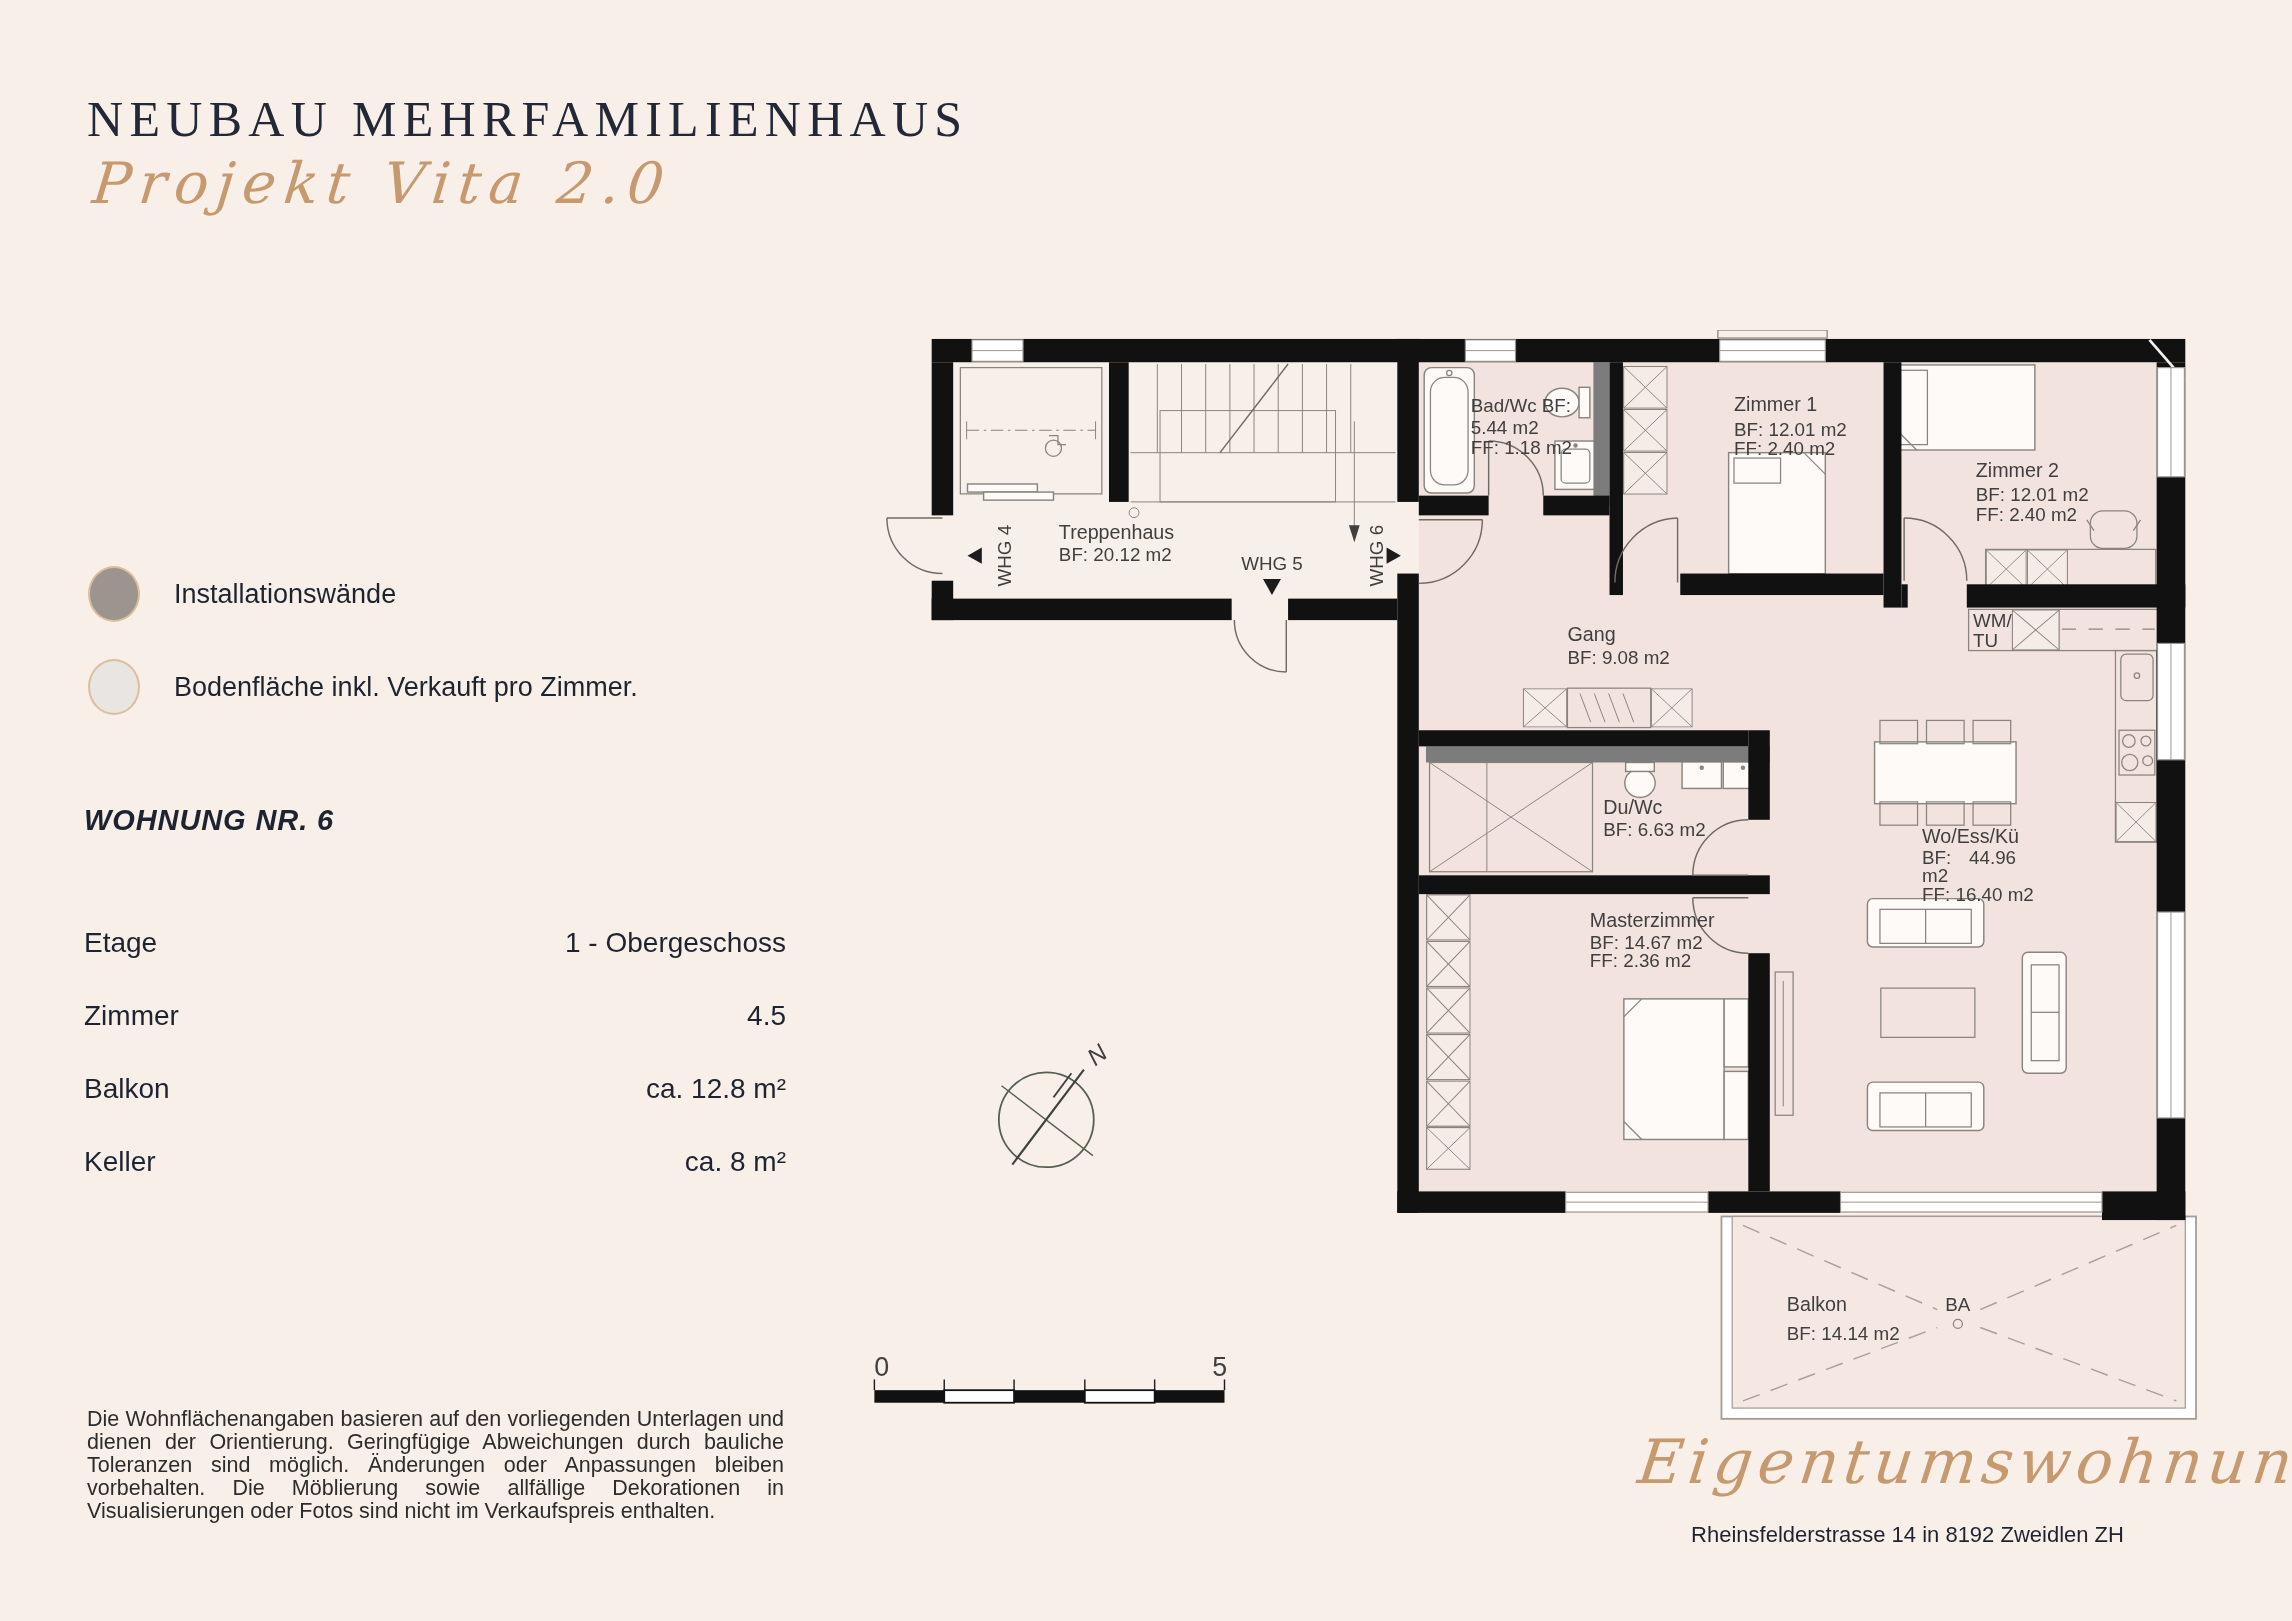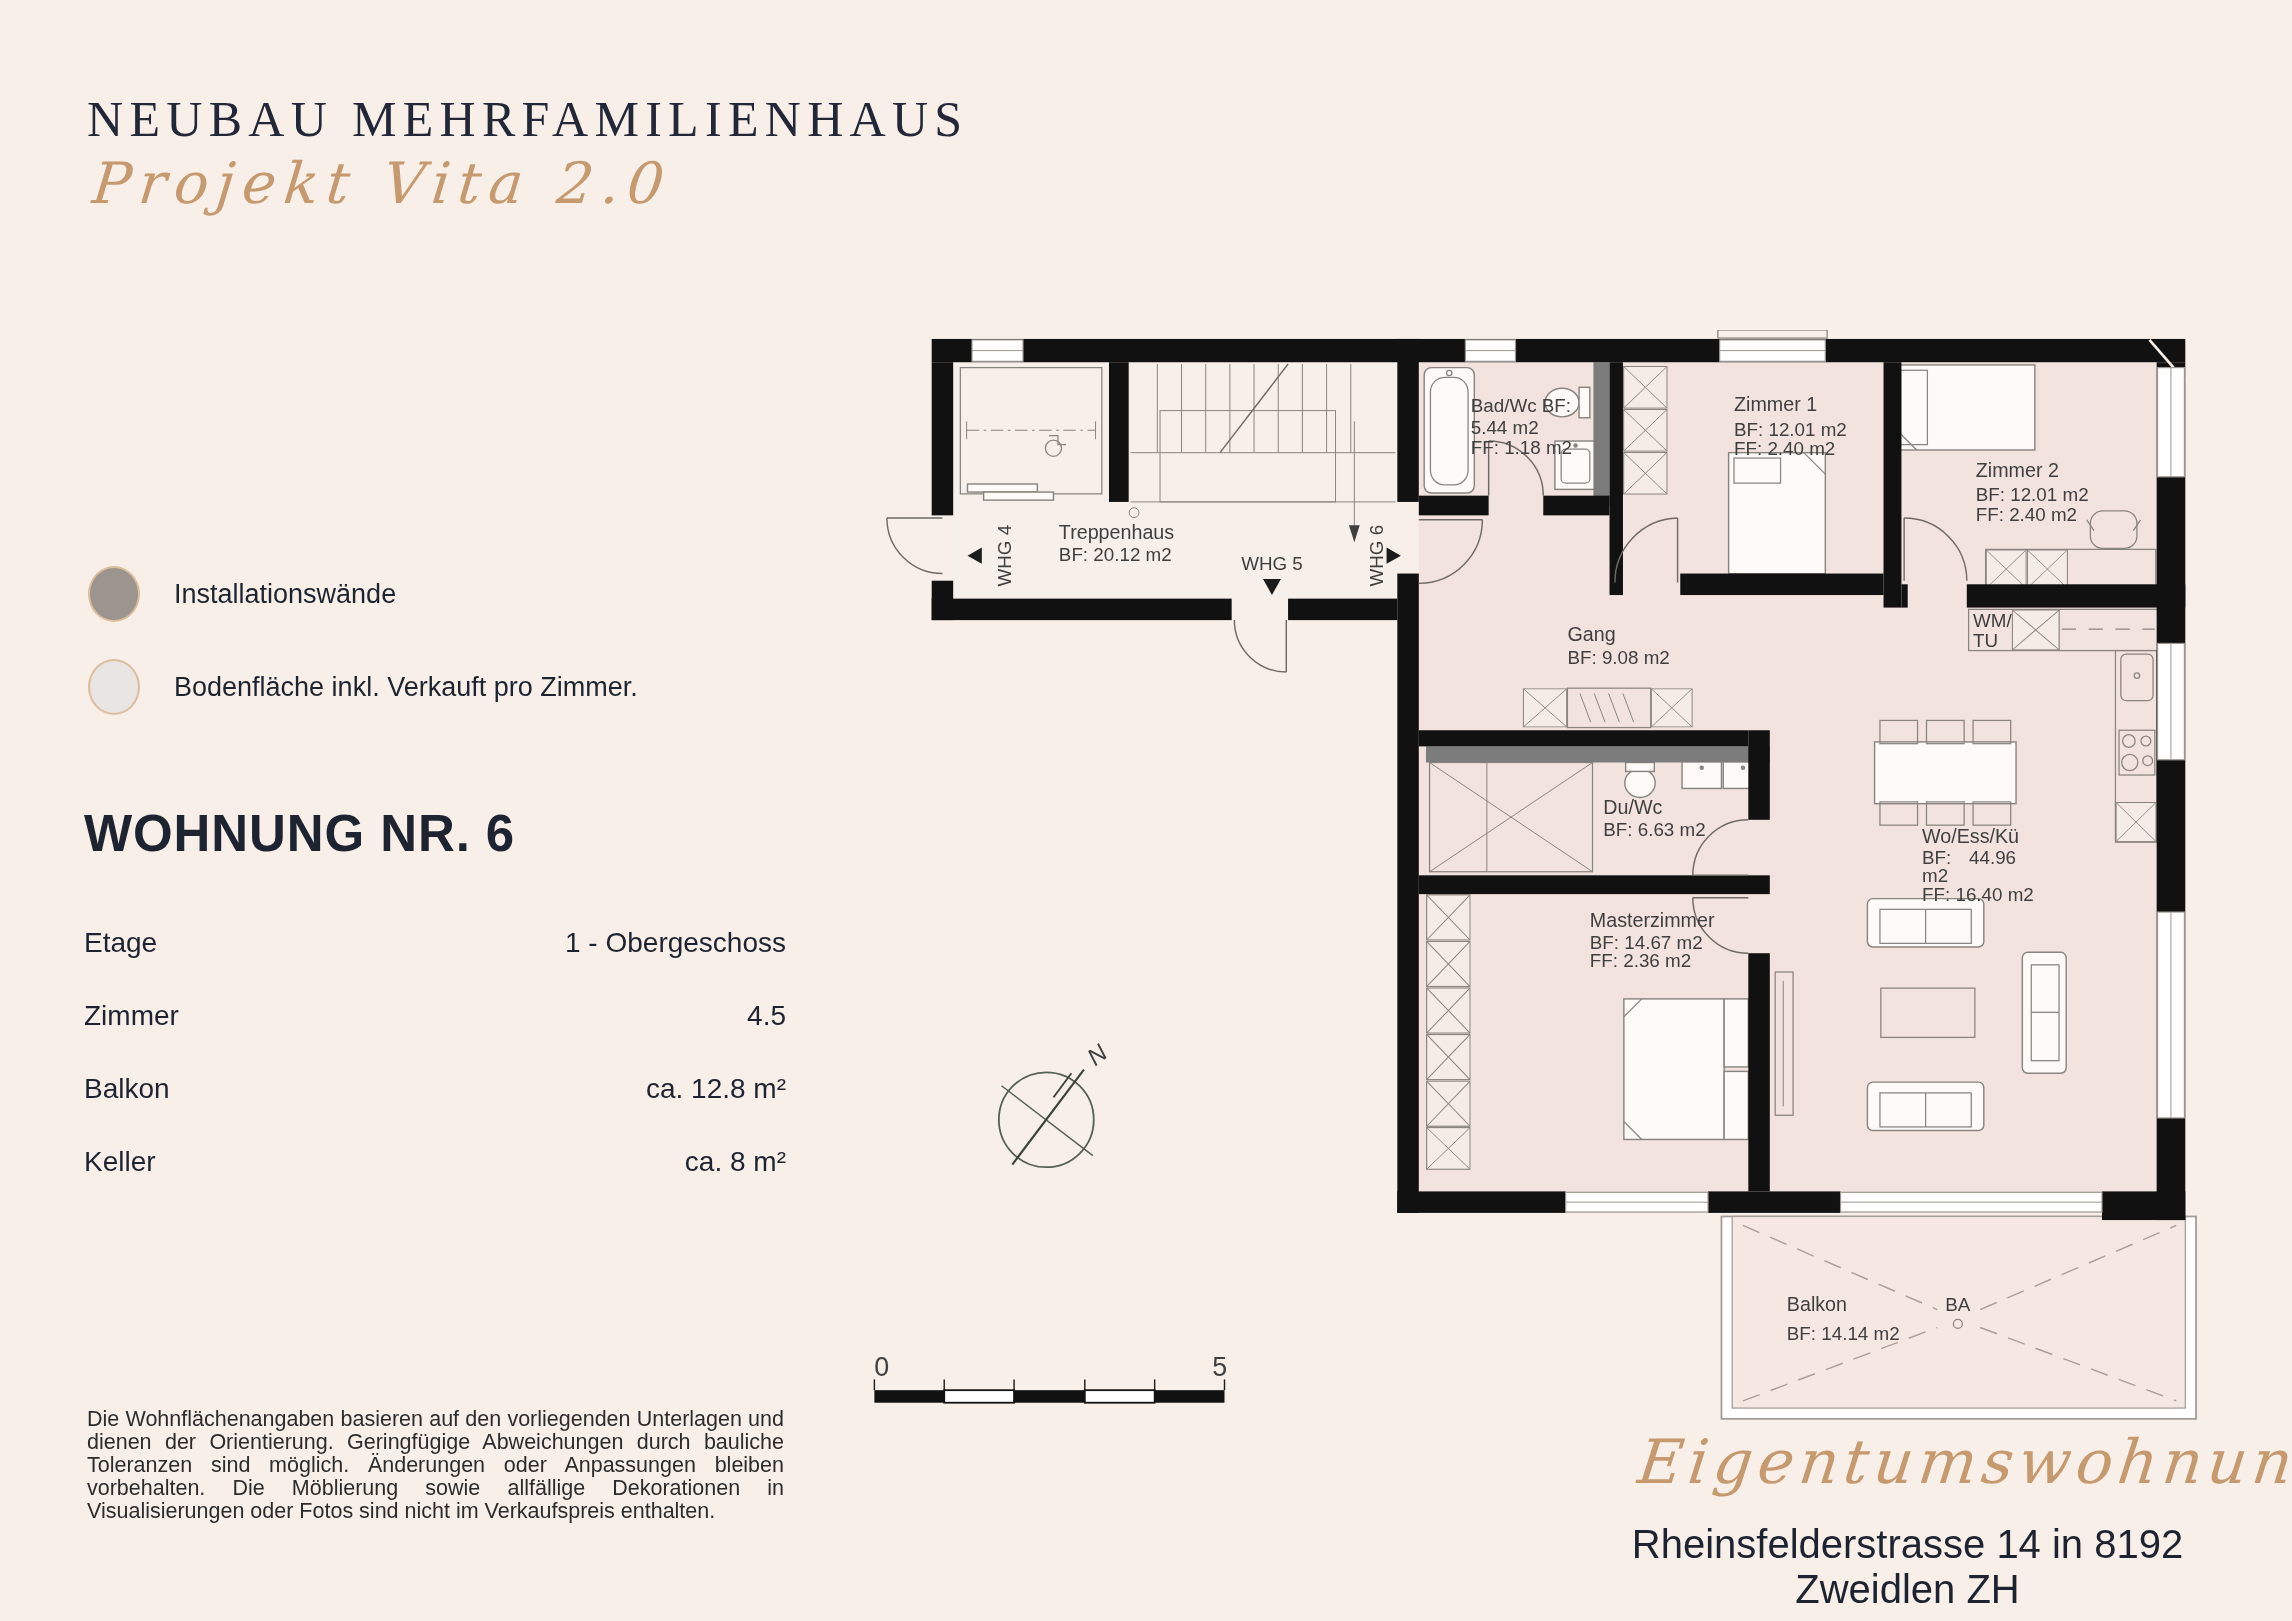--- a/index.html
+++ b/index.html
@@ -13,32 +13,32 @@
             font-size:57px;letter-spacing:8px;color:#c6996f;transform:skewX(-6deg);}
   
   .legend-item{display:flex;align-items:center;gap:34px;}
   #legend1{left:88px;top:566px;}
   #legend2{left:88px;top:659px;}
   .dot{width:52px;height:56px;border-radius:50%;border:2.7px solid #dcbd9c;box-sizing:border-box;}
   .dot.dark{background:#9b948f;}
   .dot.light{background:#e9e5e2;}
   .legend-label{font-size:27px;color:#1c2430;text-align:center;}
   
-  #heading{left:84px;top:804px;font-size:51px;font-weight:bold;letter-spacing:0.9px;color:#1d2330;}
+  #heading{left:84px;top:804px;font-size:29px;font-weight:bold;letter-spacing:0.9px;color:#1d2330;font-style:italic;}
   #details{left:84px;top:906px;width:702px;}
   .drow{display:flex;justify-content:space-between;height:73px;align-items:center;
         font-size:28px;color:#1d2330;}
   #disclaimer{left:87px;top:1408px;width:697px;font-size:21.5px;line-height:23px;
               text-align:justify;color:#2c2c2c;}
   
   #footer-script{left:1639px;top:1426px;width:582px;text-align:center;
       font-family:"DejaVu Serif",serif;font-style:italic;font-size:61px;
       letter-spacing:5.4px;color:#c6996f;transform:skewX(-7deg);}
   #footer-address{left:1603px;top:1522px;width:609px;text-align:center;
-      font-size:40px;color:#1d2330;}
+      font-size:22px;color:#1d2330;}
   
   #plan{left:860px;top:330px;width:1354px;height:1096px;}
   #plan text{font-family:"Liberation Sans",sans-serif;fill:#3f3f3f;}
   .rlabel{font-size:21px;}
   .rname{font-size:22px;}
   .wall{fill:#111111;}
   .inst{fill:#7c7c7c;}
   .furn{stroke:#8a847e;stroke-width:1.6;fill:#fdfaf7;}
   .furnl{stroke:#8a847e;stroke-width:1.4;fill:none;}
   .thin{stroke:#8a847e;stroke-width:1.1;fill:none;}

